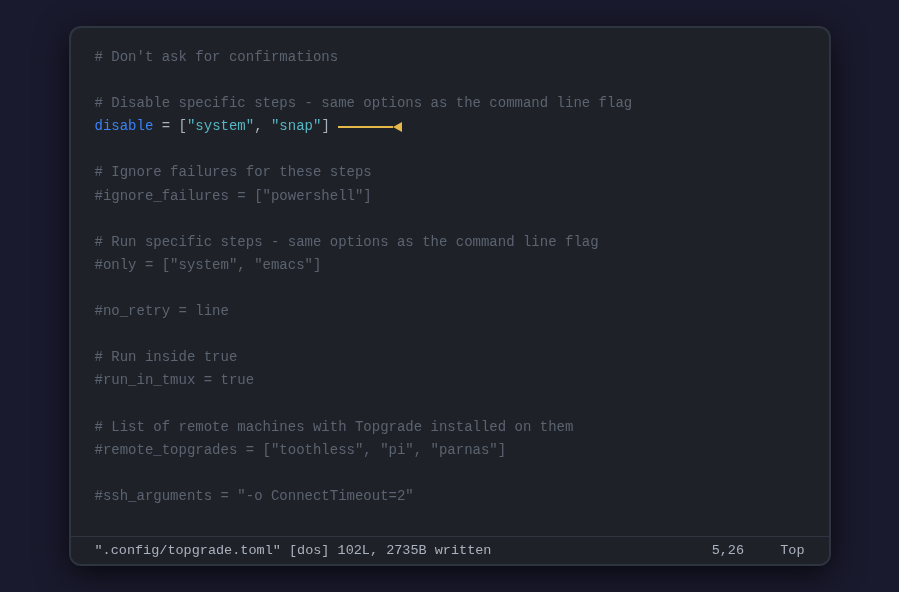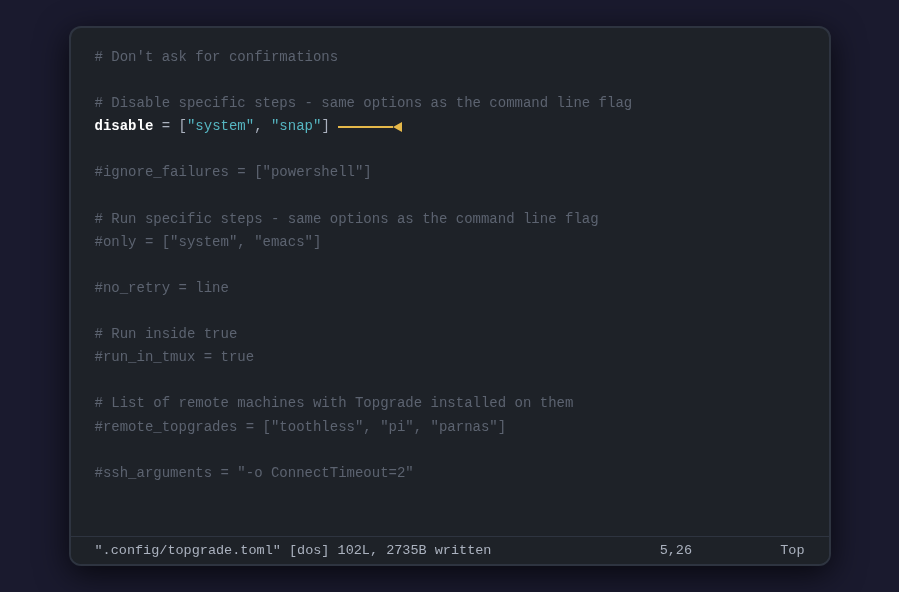--- a/index.html
+++ b/index.html
@@ -36,21 +36,21 @@
     }
 
     .line {
       display: flex;
       align-items: center;
       white-space: pre;
       position: relative;
     }
 
     .comment { color: #5c6370; }
-    .key-bold { color: #ffffff; font-weight: bold; }
+    .key-bold { color: #3b82f6; font-weight: normal; }
     .operator { color: #abb2bf; }
     .string-cyan { color: #56b6c2; }
     .empty-line { height: 1.65em; }
 
     
     .line-with-arrow {
       position: relative;
     }
 
     .inline-arrow {
@@ -82,21 +82,21 @@
       justify-content: space-between;
       align-items: center;
       color: #abb2bf;
       font-size: 13.5px;
       font-family: 'Courier New', Courier, monospace;
       margin-top: 8px;
     }
 
     .status-left { color: #abb2bf; }
     .status-right { color: #abb2bf; }
-    .status-pos { margin-right: 80px; }
+    .status-pos { margin-right: 28px; }
     .status-top { }
   </style>
 </head>
 <body>
 
 <div class="terminal-window">
   <div class="terminal-content">
 
     <div class="line">
       <span class="comment"># Don't ask for confirmations</span>
@@ -108,20 +108,23 @@
     </div>
     <div class="line line-with-arrow">
       <span class="key-bold">disable</span><span class="operator"> = [</span><span class="string-cyan">"system"</span><span class="operator">, </span><span class="string-cyan">"snap"</span><span class="operator">]</span>
       <span class="inline-arrow">
         <span class="inline-arrow-line"></span>
         <span class="inline-arrow-head"></span>
       </span>
     </div>
     <div class="empty-line"></div>
 
+    <div class="line">
+      <span class="comment"># Ignore failures for these steps</span>
+    </div>
     <div class="line">
       <span class="comment">#ignore_failures = ["powershell"]</span>
     </div>
     <div class="empty-line"></div>
 
     <div class="line">
       <span class="comment"># Run specific steps - same options as the command line flag</span>
     </div>
     <div class="line">
       <span class="comment">#only = ["system", "emacs"]</span>

